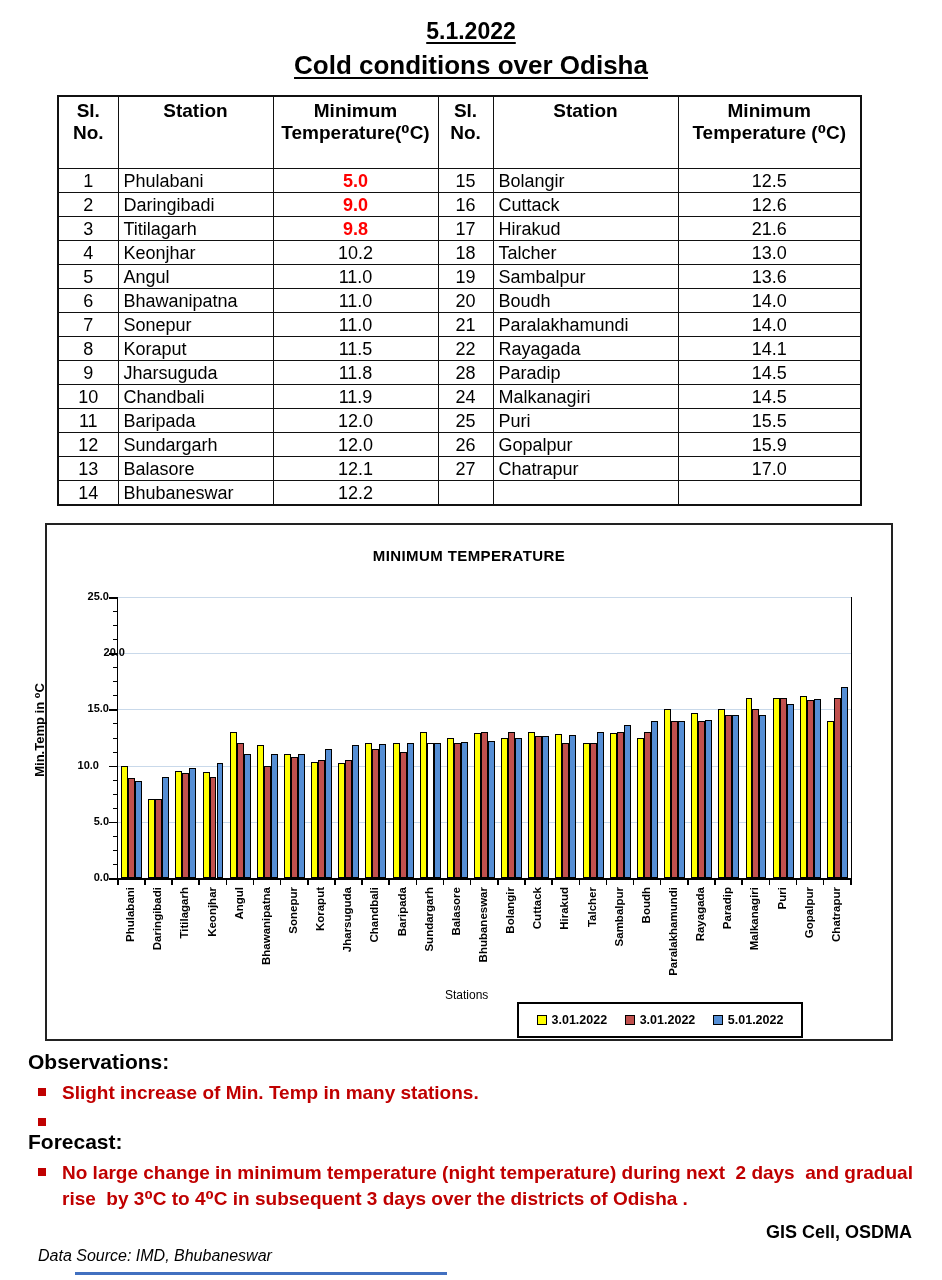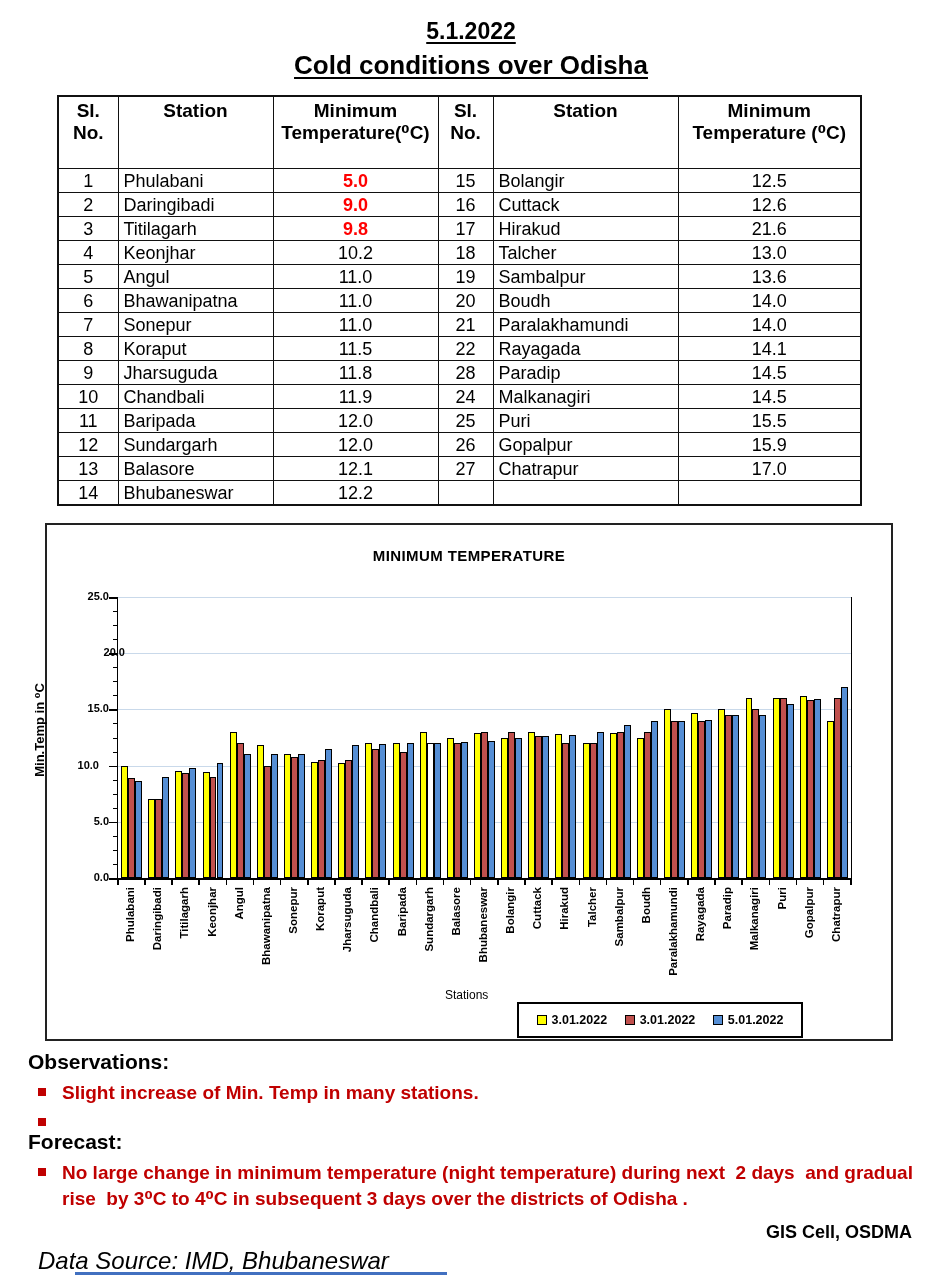--- a/index.html
+++ b/index.html
@@ -77,21 +77,21 @@
   .obs-heading{font-size:21px;font-weight:bold;margin:0 0 6px 0;}
   ul.bullets{list-style:none;margin:0 0 4px 0;padding:0;}
   ul.bullets li{display:flex;gap:16px;margin:4px 0;align-items:flex-start;}
   .bullet-sq{flex:0 0 8px;width:8px;height:8px;background:#c00000;margin-top:8px;margin-left:10px;}
   .bullet-text{
     font-size:19px;font-weight:bold;color:#c00000;line-height:26px;white-space:pre-wrap;
   }
   .forecast-heading{font-size:21px;font-weight:bold;margin:4px 0 6px 0;}
   
   .credit{position:absolute;right:30px;top:1222px;font-size:18px;font-weight:bold;}
-  .data-source{position:absolute;left:38px;top:1247px;font-size:24px;font-style:italic;}
+  .data-source{position:absolute;left:38px;top:1247px;font-size:16px;font-style:italic;}
   .bottom-line{position:absolute;left:75px;top:1272px;width:372px;height:3px;background:#4170c0;}
 </style>
 </head>
 <body>
 
 <div class="page">
 
   <div class="date-title">5.1.2022</div>
   <div class="main-title">Cold conditions over Odisha</div>
 

